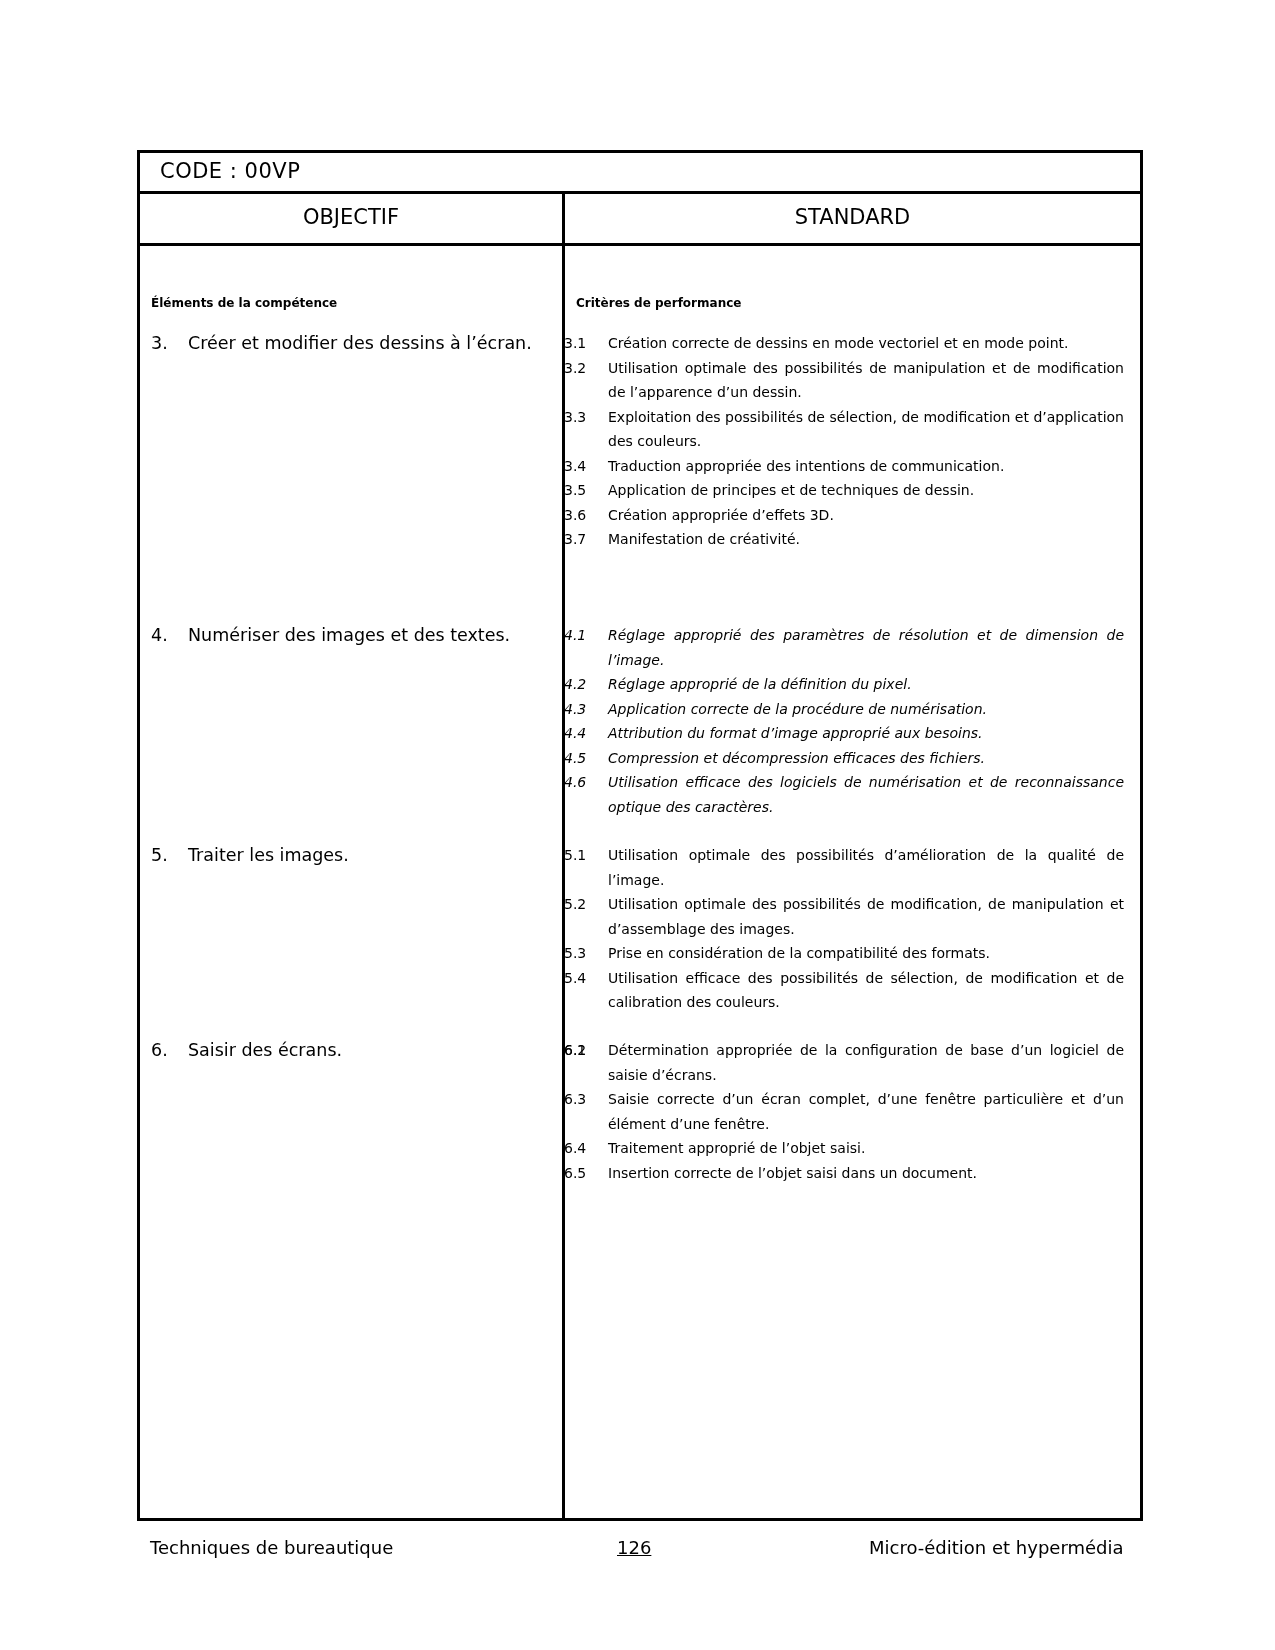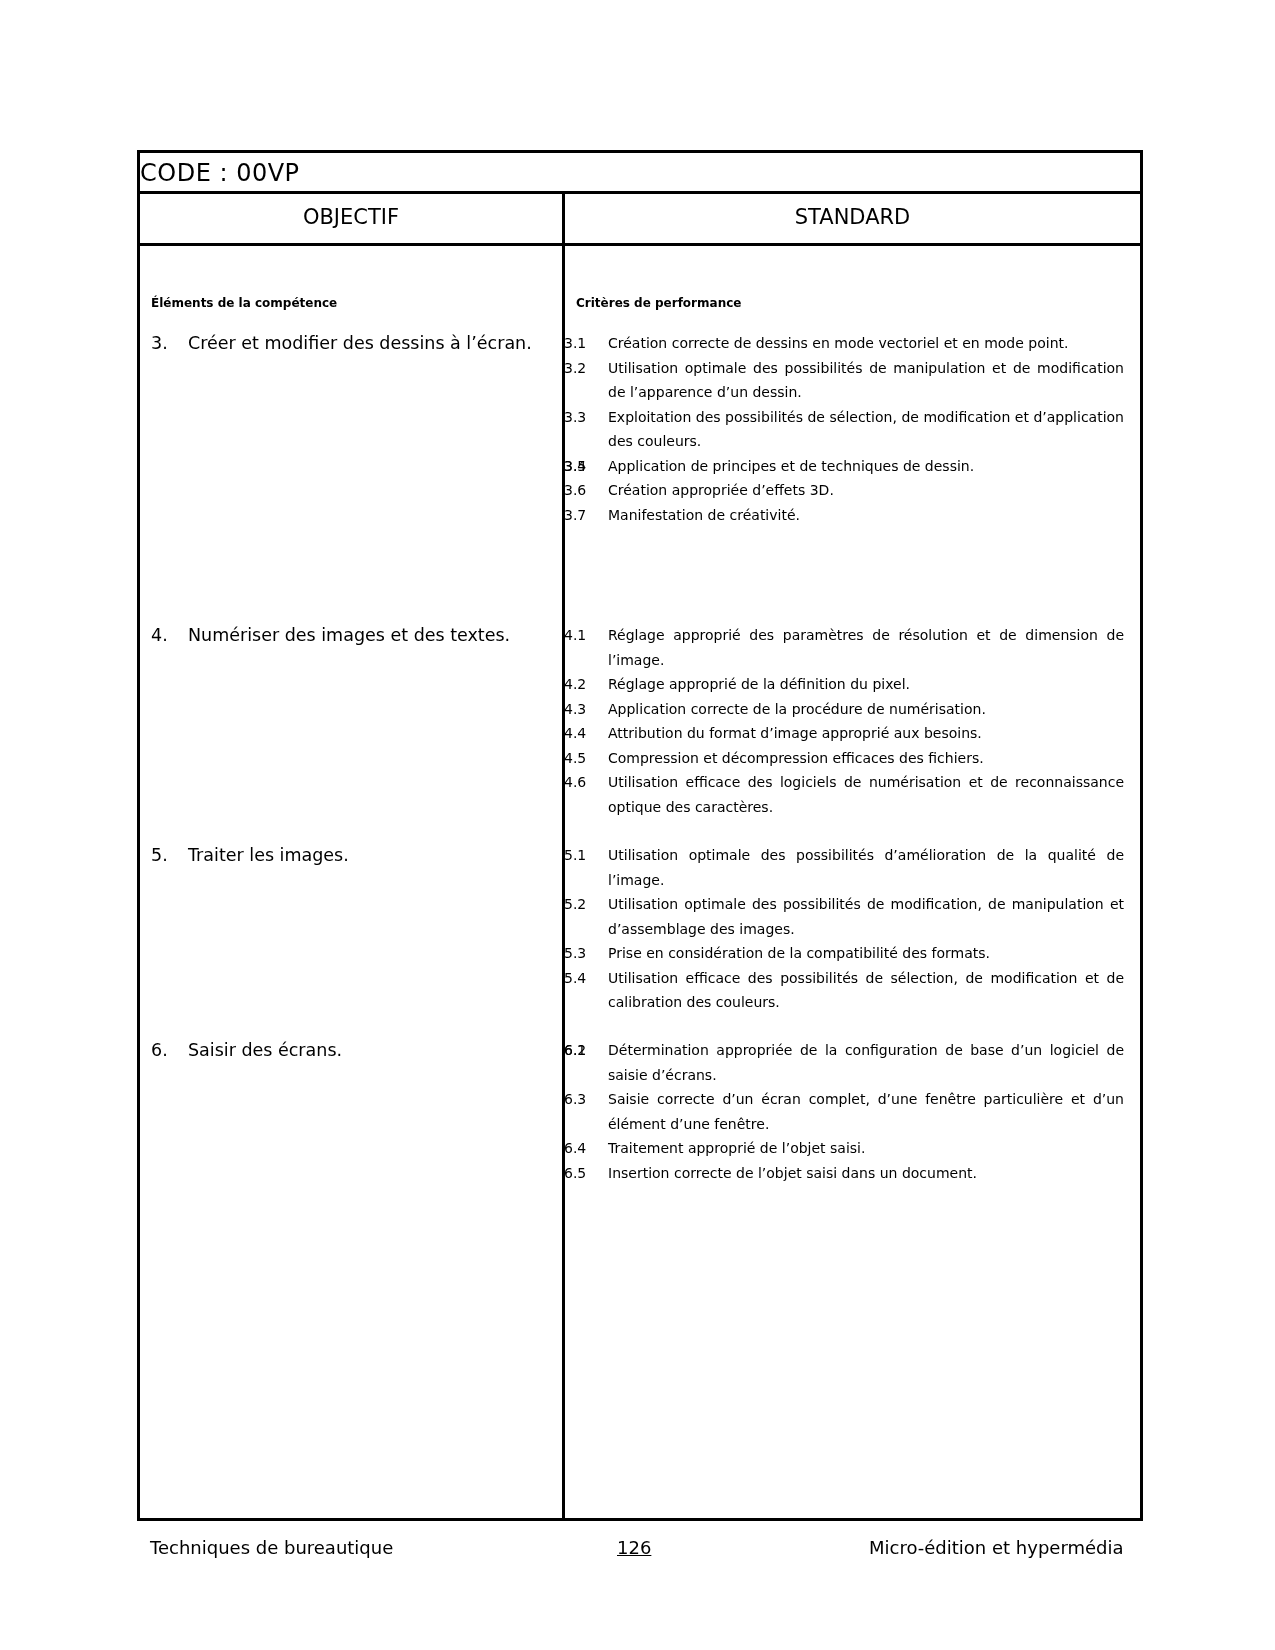--- a/index.html
+++ b/index.html
@@ -1,19 +1,19 @@
 <!DOCTYPE html>
 <html><head>
 <meta charset="utf-8">
 <style>
   html, body { margin: 0; padding: 0; background: #ffffff; }
   body { width: 1275px; height: 1650px; position: relative; font-family: "DejaVu Sans", sans-serif; color: #000; overflow: hidden; }
   .table { position: absolute; left: 137px; top: 150px; width: 1006px; height: 1371px; border: 3px solid #000; box-sizing: border-box; }
   .code-row { position: absolute; left: 0; top: 0; right: 0; height: 41px; border-bottom: 3px solid #000; box-sizing: border-box; }
-  .code-label { position: absolute; left: 0; top: 6px; font-size: 24px; letter-spacing: 0.5px; }
+  .code-label { position: absolute; left: 20px; top: 6px; font-size: 21px; letter-spacing: 0.5px; }
   .head-row { position: absolute; left: 0; top: 41px; right: 0; height: 52px; border-bottom: 3px solid #000; box-sizing: border-box; }
   .col-divider { position: absolute; left: 422px; top: 41px; width: 3px; bottom: 0; background: #000; }
   .head-cell { position: absolute; top: 11px; font-size: 21px; text-align: center; }
   .head-left { left: 0; width: 422px; }
   .head-right { left: 425px; right: 0; }
   .sec-title { position: absolute; font-size: 12px; font-weight: bold; top: 143px; }
   .left-item { position: absolute; left: 11px; width: 405px; font-size: 17.5px; line-height: 24.5px; }
   .left-item .num { position: absolute; left: 0; top: 0; }
   .left-item .txt { position: absolute; left: 37px; top: 0; white-space: nowrap; }
   .right-group { position: absolute; left: 424px; width: 560px; font-size: 14px; line-height: 24.5px; }
@@ -51,27 +51,27 @@
   </div>
   <div class="left-item" style="top:885px;">
     <span class="num">6.</span>
     <span class="txt">Saisir des écrans.</span>
   </div>
 
   <div class="right-group" style="top:178px;">
     <div class="crit"><span class="num">3.1</span><span>Création correcte de dessins en mode vectoriel et en mode point.</span></div>
     <div class="crit"><span class="num">3.2</span><span>Utilisation optimale des possibilités de manipulation et de modification de l’apparence d’un dessin.</span></div>
     <div class="crit"><span class="num">3.3</span><span>Exploitation des possibilités de sélection, de modification et d’application des couleurs.</span></div>
-    <div class="crit"><span class="num">3.4</span></div>
+    <div class="crit"><span class="num">3.4</span><span>Traduction appropriée des intentions de communication.</span></div>
     <div class="crit"><span class="num">3.5</span><span>Application de principes et de techniques de dessin.</span></div>
     <div class="crit"><span class="num">3.6</span><span>Création appropriée d’effets 3D.</span></div>
     <div class="crit"><span class="num">3.7</span><span>Manifestation de créativité.</span></div>
   </div>
 
-  <div class="right-group" style="top:470px;">
+  <div class="right-group" style="top:470px;font-style:italic;">
     <div class="crit"><span class="num">4.1</span><span>Réglage approprié des paramètres de résolution et de dimension de l’image.</span></div>
     <div class="crit"><span class="num">4.2</span><span>Réglage approprié de la définition du pixel.</span></div>
     <div class="crit"><span class="num">4.3</span><span>Application correcte de la procédure de numérisation.</span></div>
     <div class="crit"><span class="num">4.4</span><span>Attribution du format d’image approprié aux besoins.</span></div>
     <div class="crit"><span class="num">4.5</span><span>Compression et décompression efficaces des fichiers.</span></div>
     <div class="crit"><span class="num">4.6</span><span>Utilisation efficace des logiciels de numérisation et de reconnaissance optique des caractères.</span></div>
   </div>
 
   <div class="right-group" style="top:690px;">
     <div class="crit"><span class="num">5.1</span><span>Utilisation optimale des possibilités d’amélioration de la qualité de l’image.</span></div>

